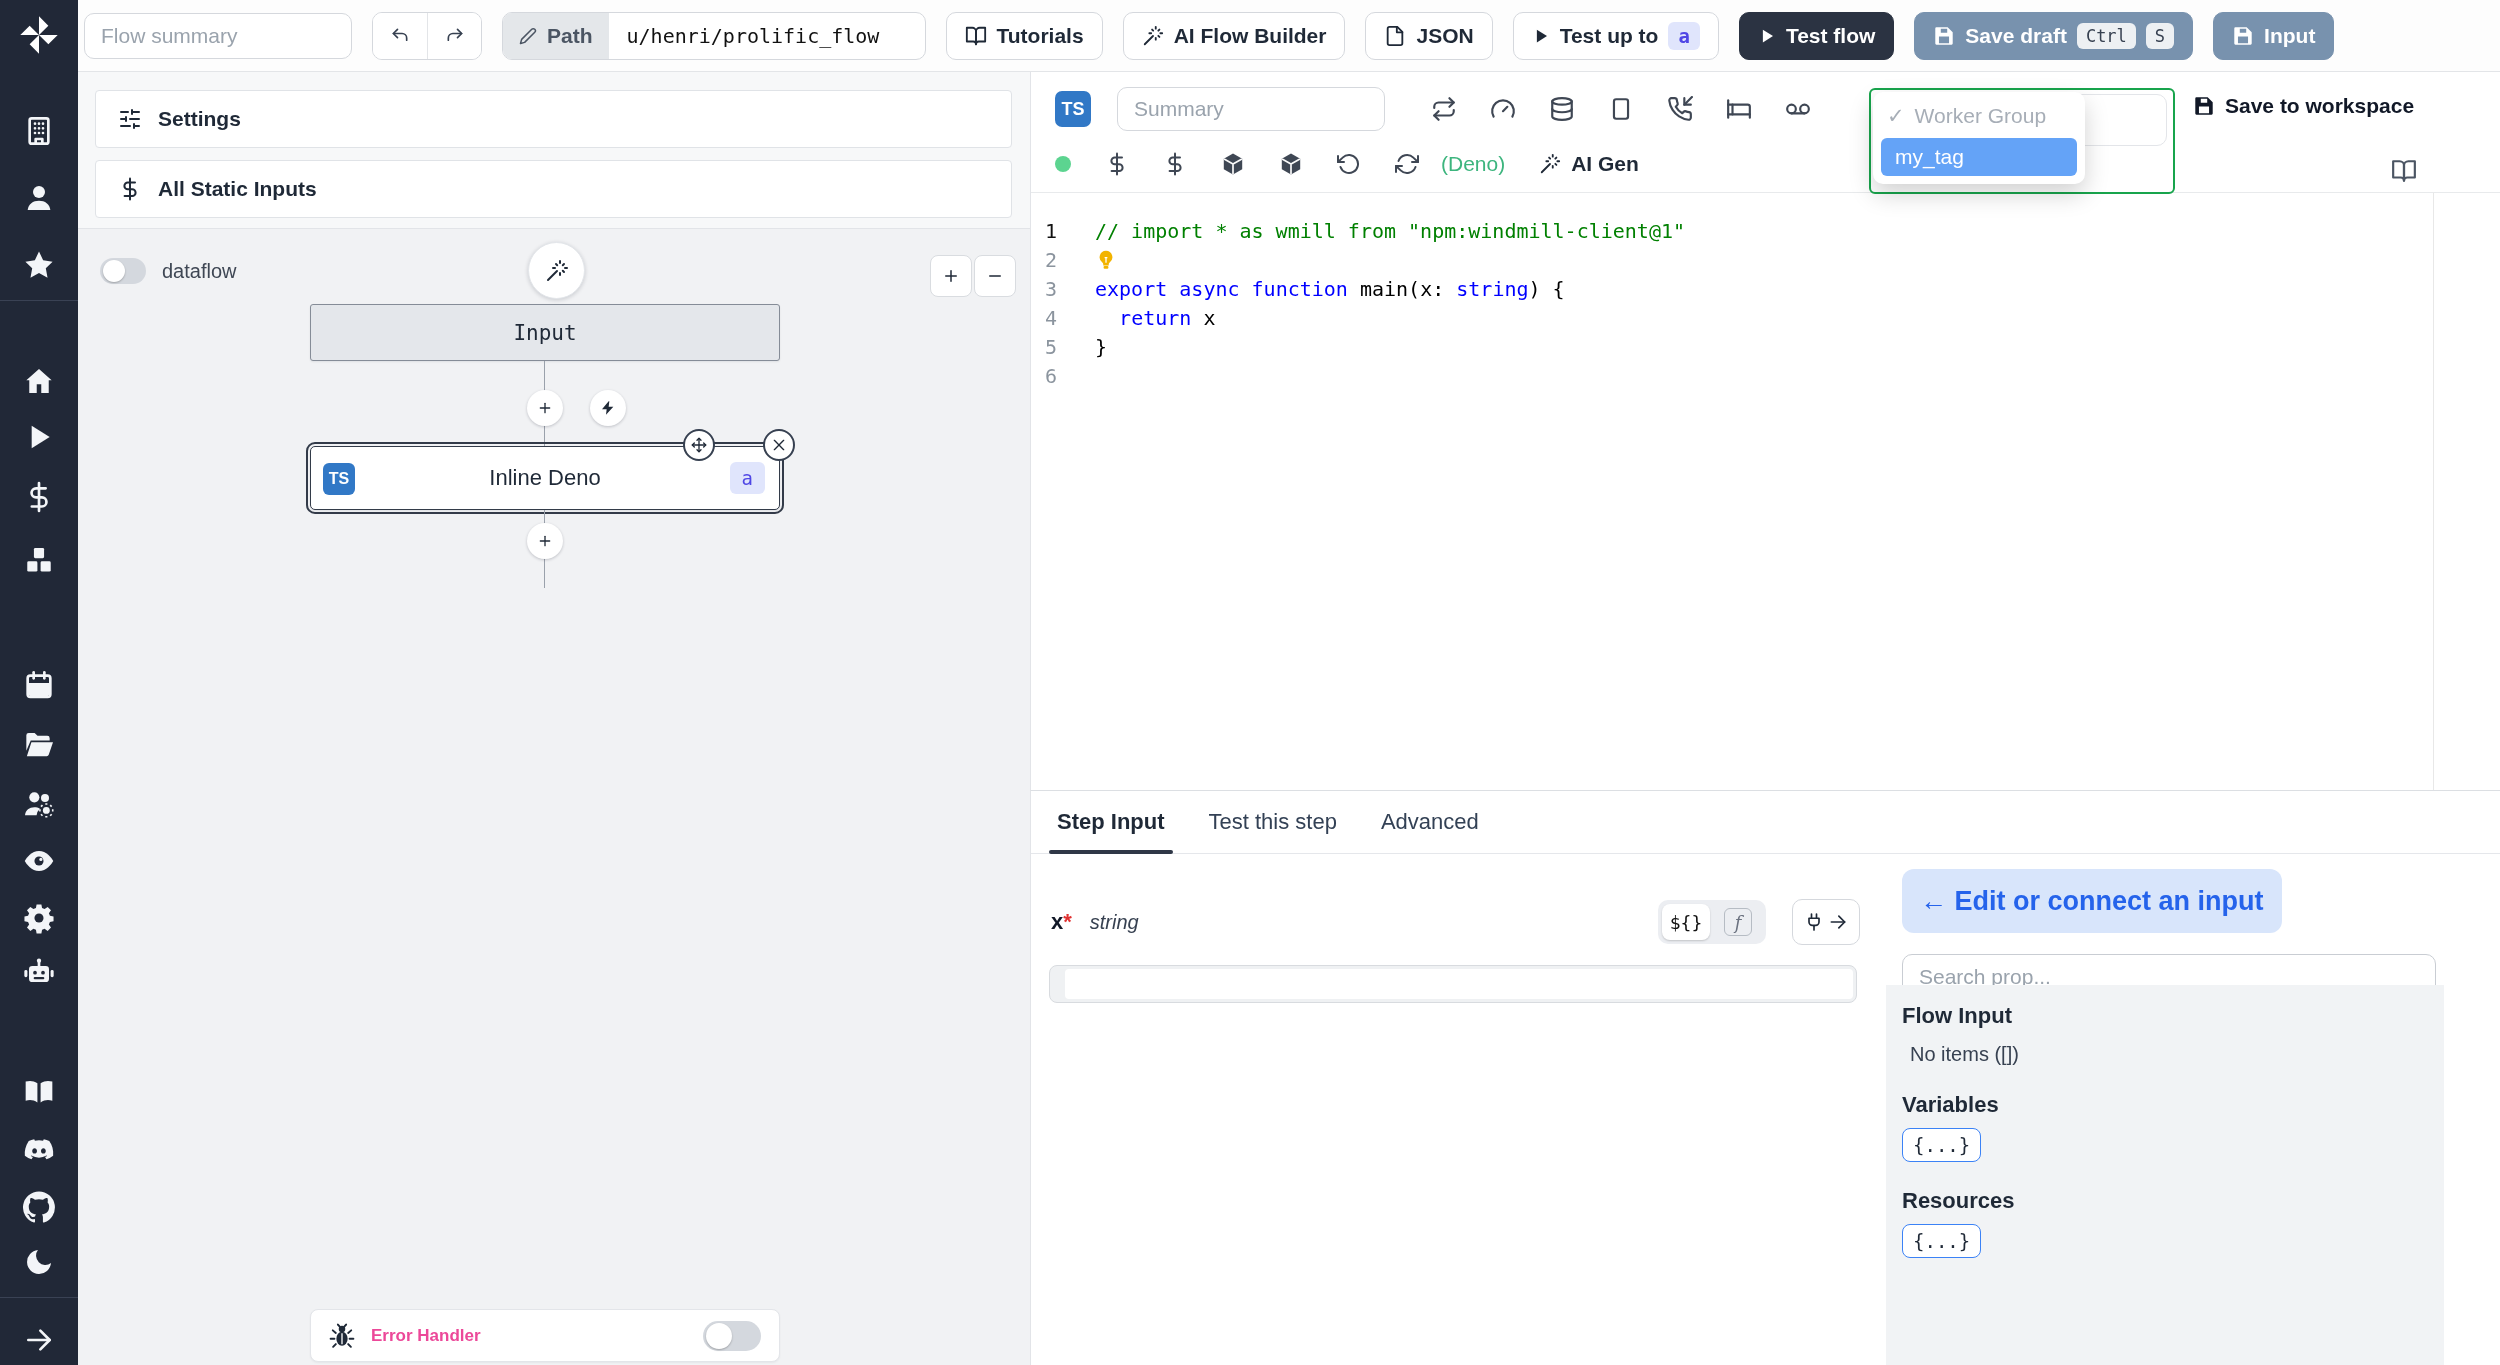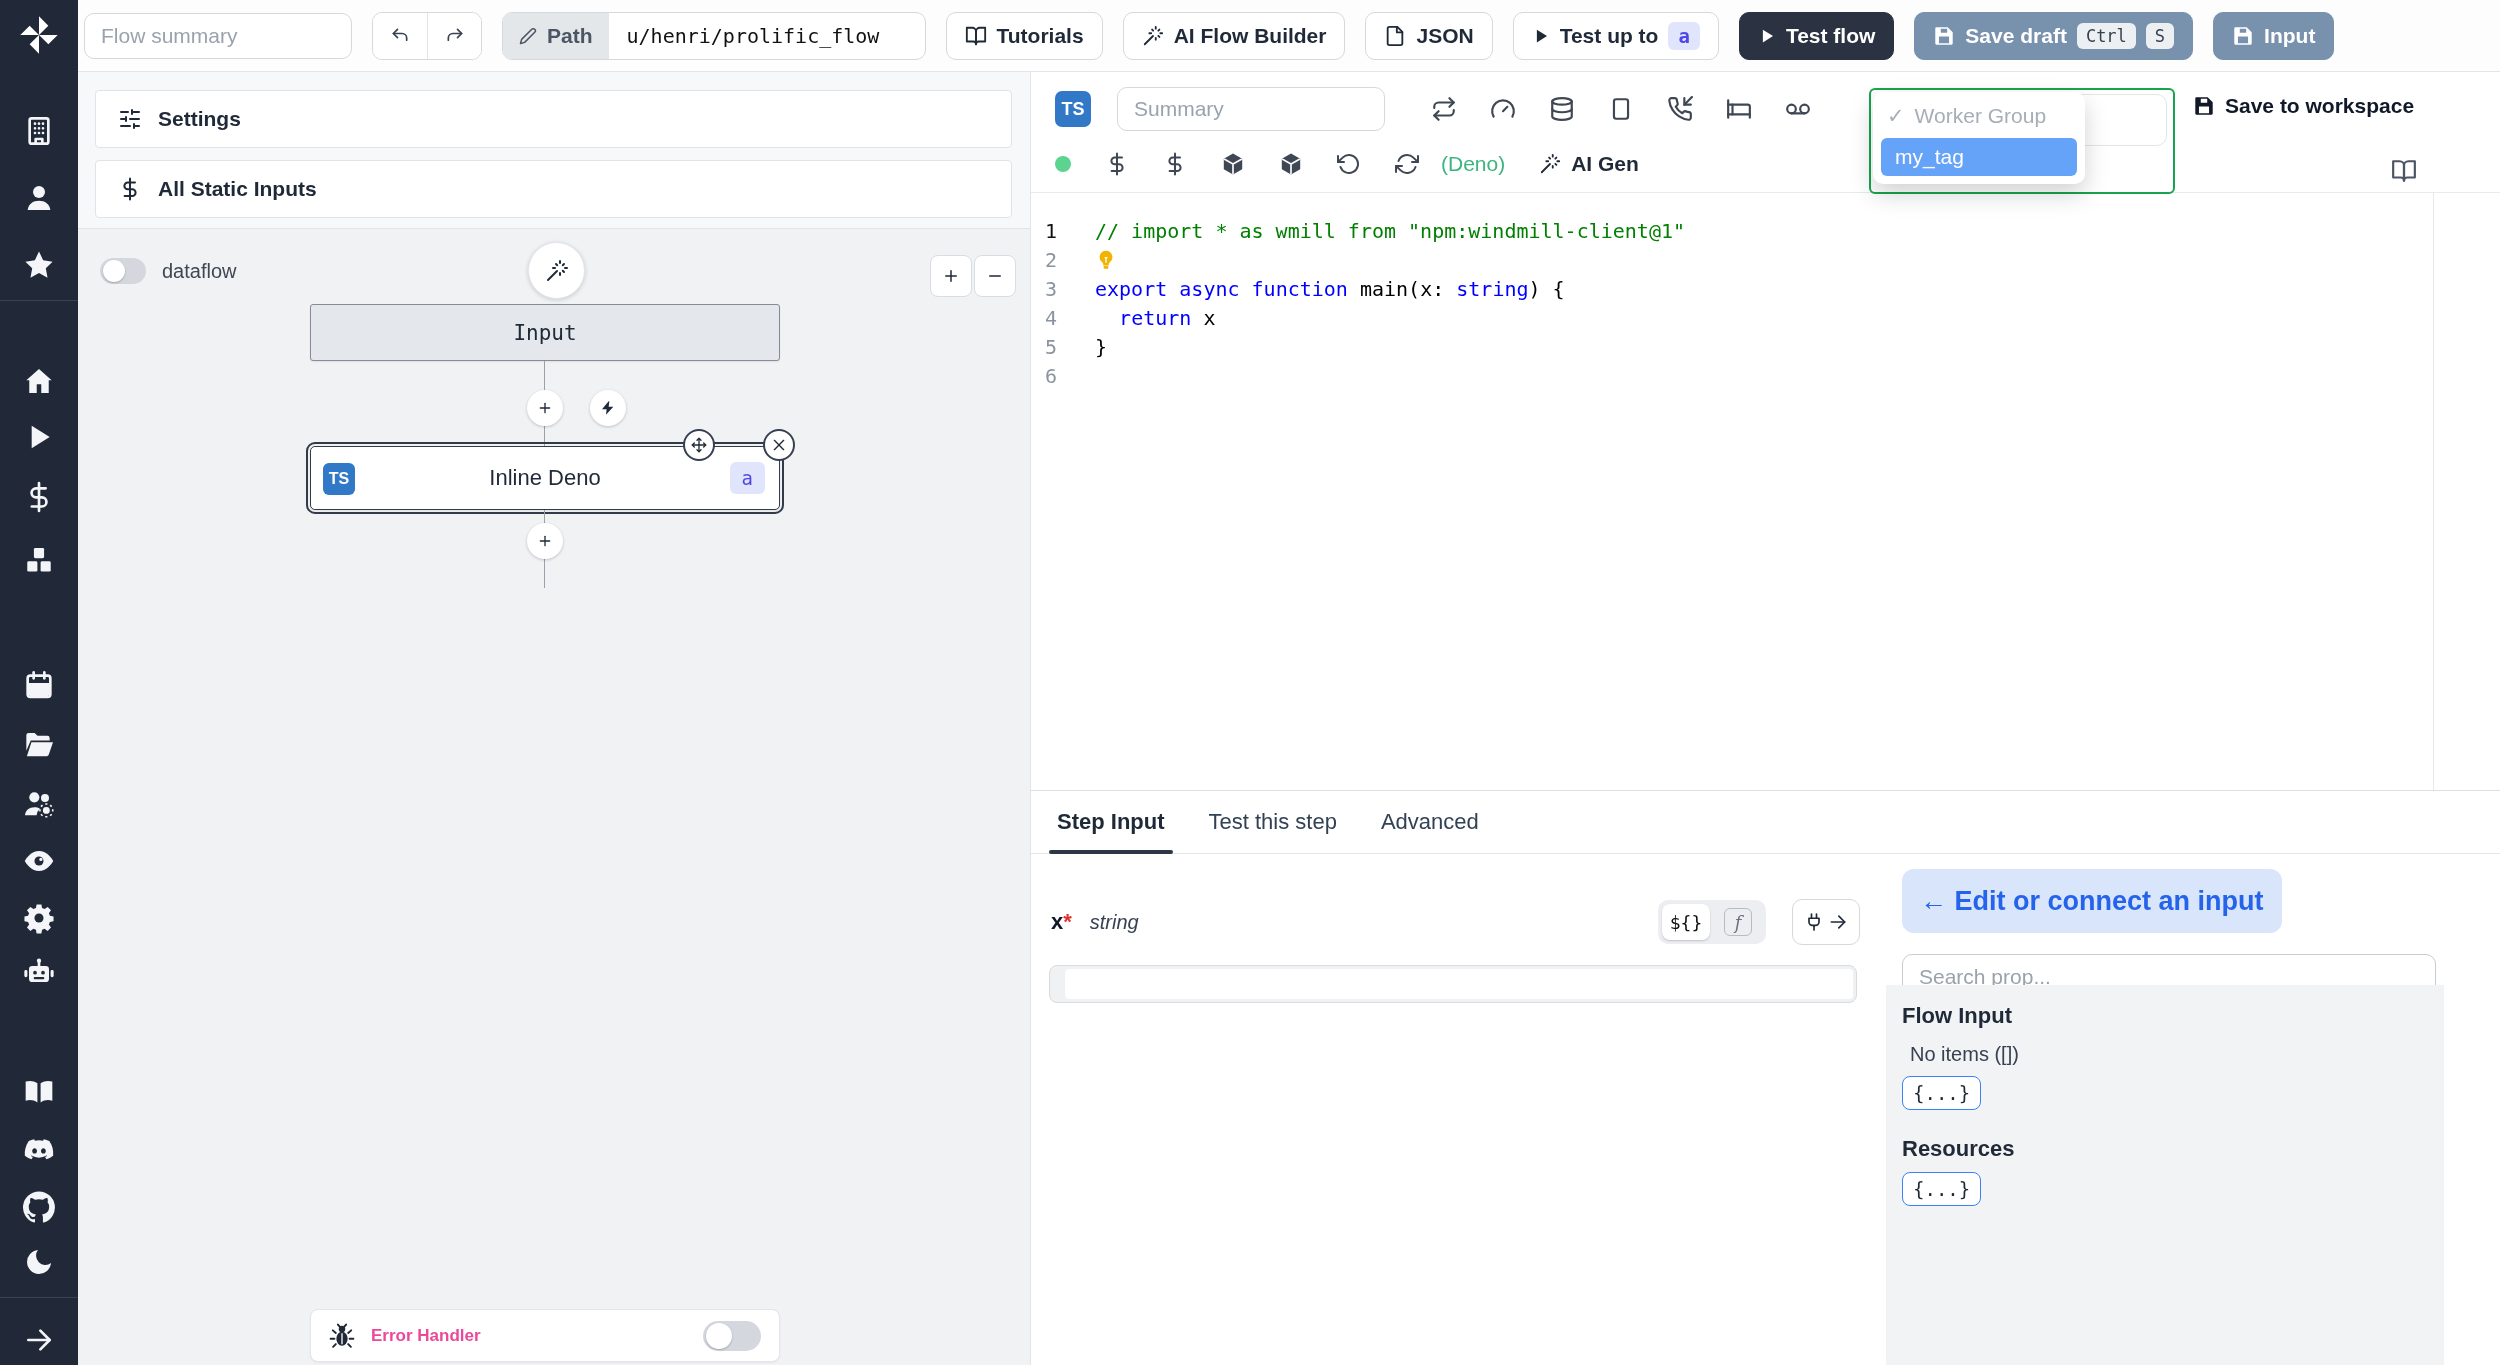--- a/index.html
+++ b/index.html
@@ -771,20 +771,21 @@
           <span class="input-drag" data-interactable="true"></span>
           <input class="input-field" data-interactable="true" style="">
         </div>
       </div>
       <div class="picker" data-interactable="false">
         <span class="connect-pill" data-interactable="true">← Edit or connect an input</span>
         <input class="search" data-interactable="true" placeholder="Search prop..." style="">
         <div class="picker-panel" data-interactable="false">
           <div class="pk-title" data-interactable="false">Flow Input</div>
           <div class="pk-empty" data-interactable="false">No items ([])</div>
+          <div class="pk-title pk-section" data-interactable="false">Variables</div>
           <span class="obj-badge" data-interactable="true">{...}</span>
           <div class="pk-title pk-section" data-interactable="false">Resources</div>
           <span class="obj-badge" data-interactable="true">{...}</span>
         </div>
       </div>
     </div>
   </section>
 </div>
 
 </body></html>

